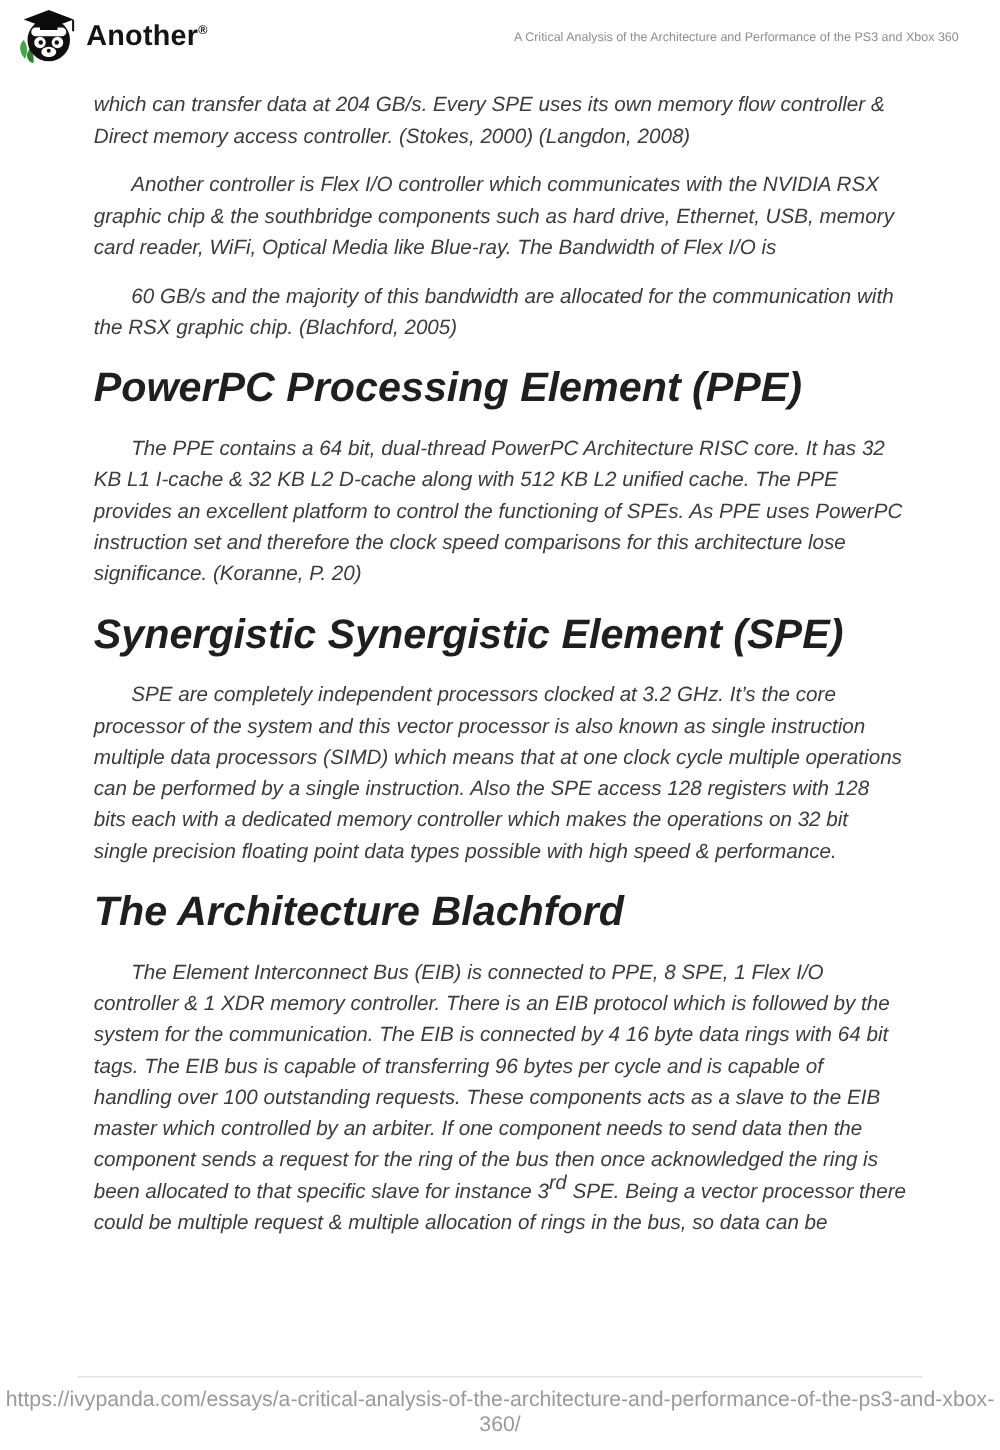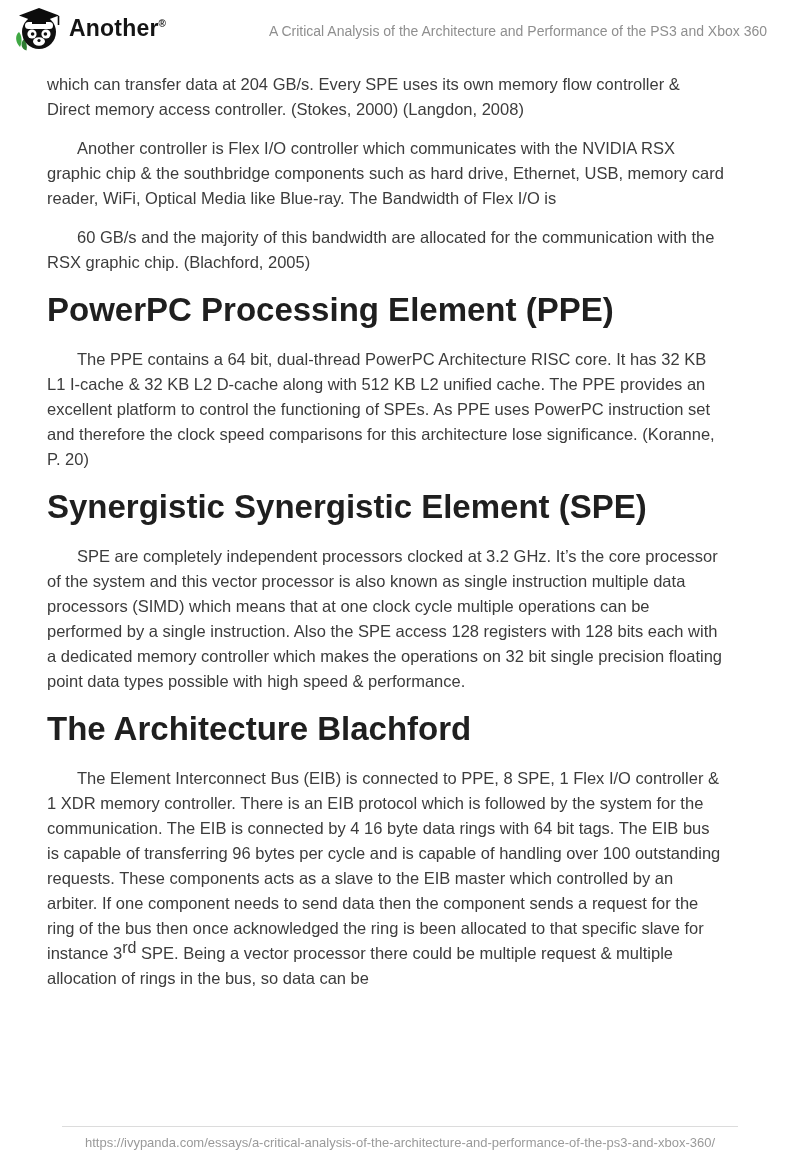--- a/index.html
+++ b/index.html
@@ -40,30 +40,31 @@
     color: #141414;
     letter-spacing: 0.2px;
   }
   .logo-text sup {
     font-size: 10px;
     font-weight: bold;
     vertical-align: 9px;
   }
   .header-title {
     color: #8f8f8f;
-    font-size: 14px;
+    font-size: 10px;
     text-align: right;
     margin-top: 4px;
   }
   
   .content {
-    padding: 20px 75px 0 47px;
+    padding: 20px 75px 0 75px;
     color: #3c3c3c;
     font-size: 16.5px;
     line-height: 25px;
+    font-style: italic;
   }
   .para {
     margin: 0 0 14px 0;
   }
   .indent {
     text-indent: 30px;
   }
   .heading {
     font-size: 33px;
     line-height: 34px;
@@ -82,21 +83,21 @@
     right: 0;
     bottom: 10px;
   }
   .footer-line {
     border-top: 1px solid #dcdcdc;
     margin: 0 62px;
   }
   .footer-url {
     text-align: center;
     color: #9a9a9a;
-    font-size: 13px;
+    font-size: 17px;
     padding-top: 8px;
   }
 </style>
 </head>
 <body>
 
 <div class="page">
 
   <header class="header">
     <div class="logo">

